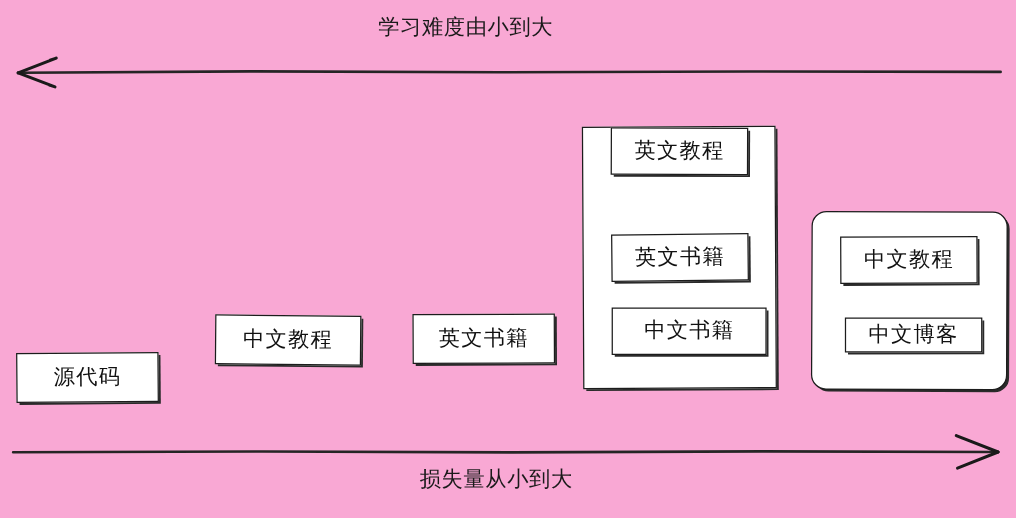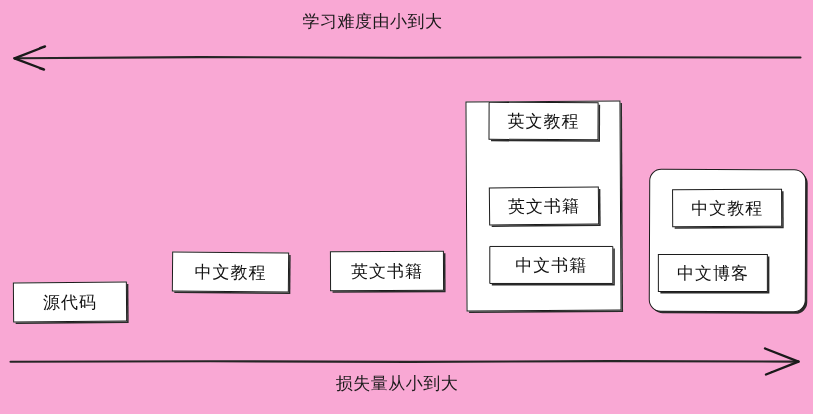--- a/index.html
+++ b/index.html
@@ -122,20 +122,20 @@
     </div>
     <div class="node skew-d" style="left:22px; top:144px; width:124px; height:38px;">
       <span class="node-label">中文书籍</span>
     </div>
   </div>
 
   <div class="group-box skew-b" style="left:649px; top:169px; width:157px; height:143px;">
     <div class="node skew-a" style="left:22px; top:19px; width:110px; height:38px;">
       <span class="node-label">中文教程</span>
     </div>
-    <div class="node skew-c" style="left:8px; top:84px; width:110px; height:38px;">
+    <div class="node skew-c" style="left:26px; top:84px; width:110px; height:28px;">
       <span class="node-label">中文博客</span>
     </div>
   </div>
 
   <div class="axis-label" id="bottom-axis-label">损失量从小到大</div>
 
 </div>
 
 </body></html>

